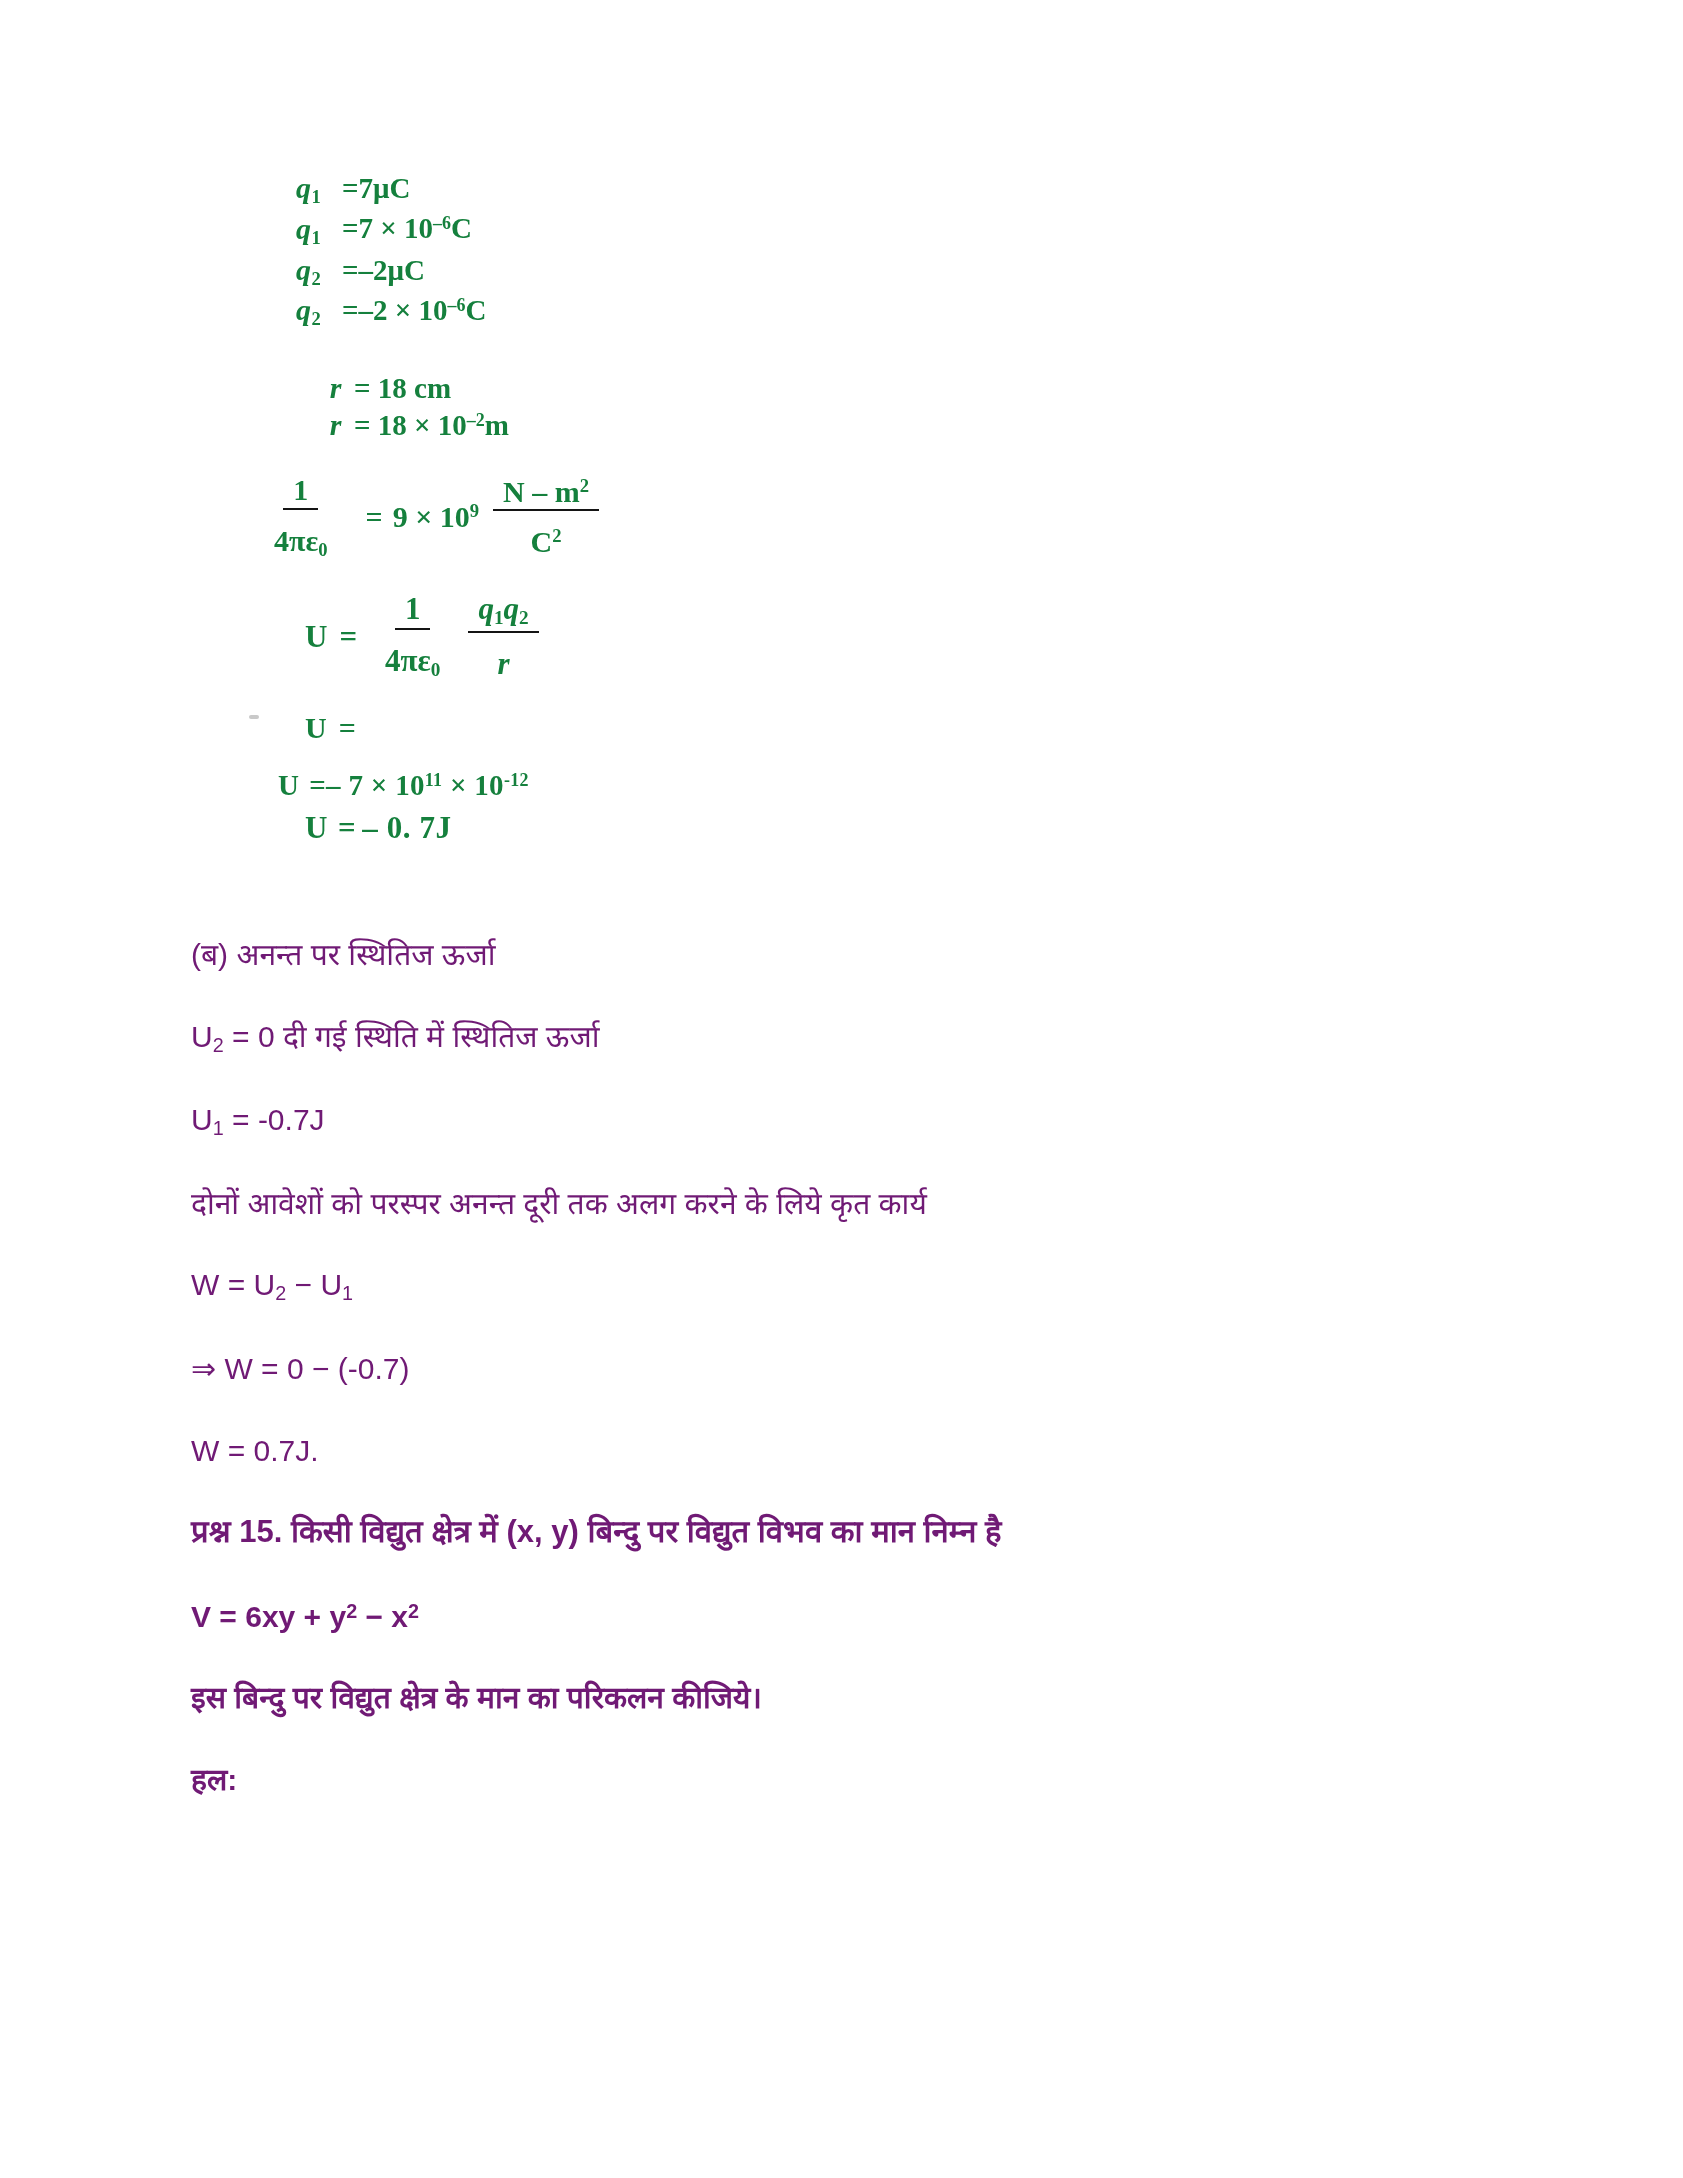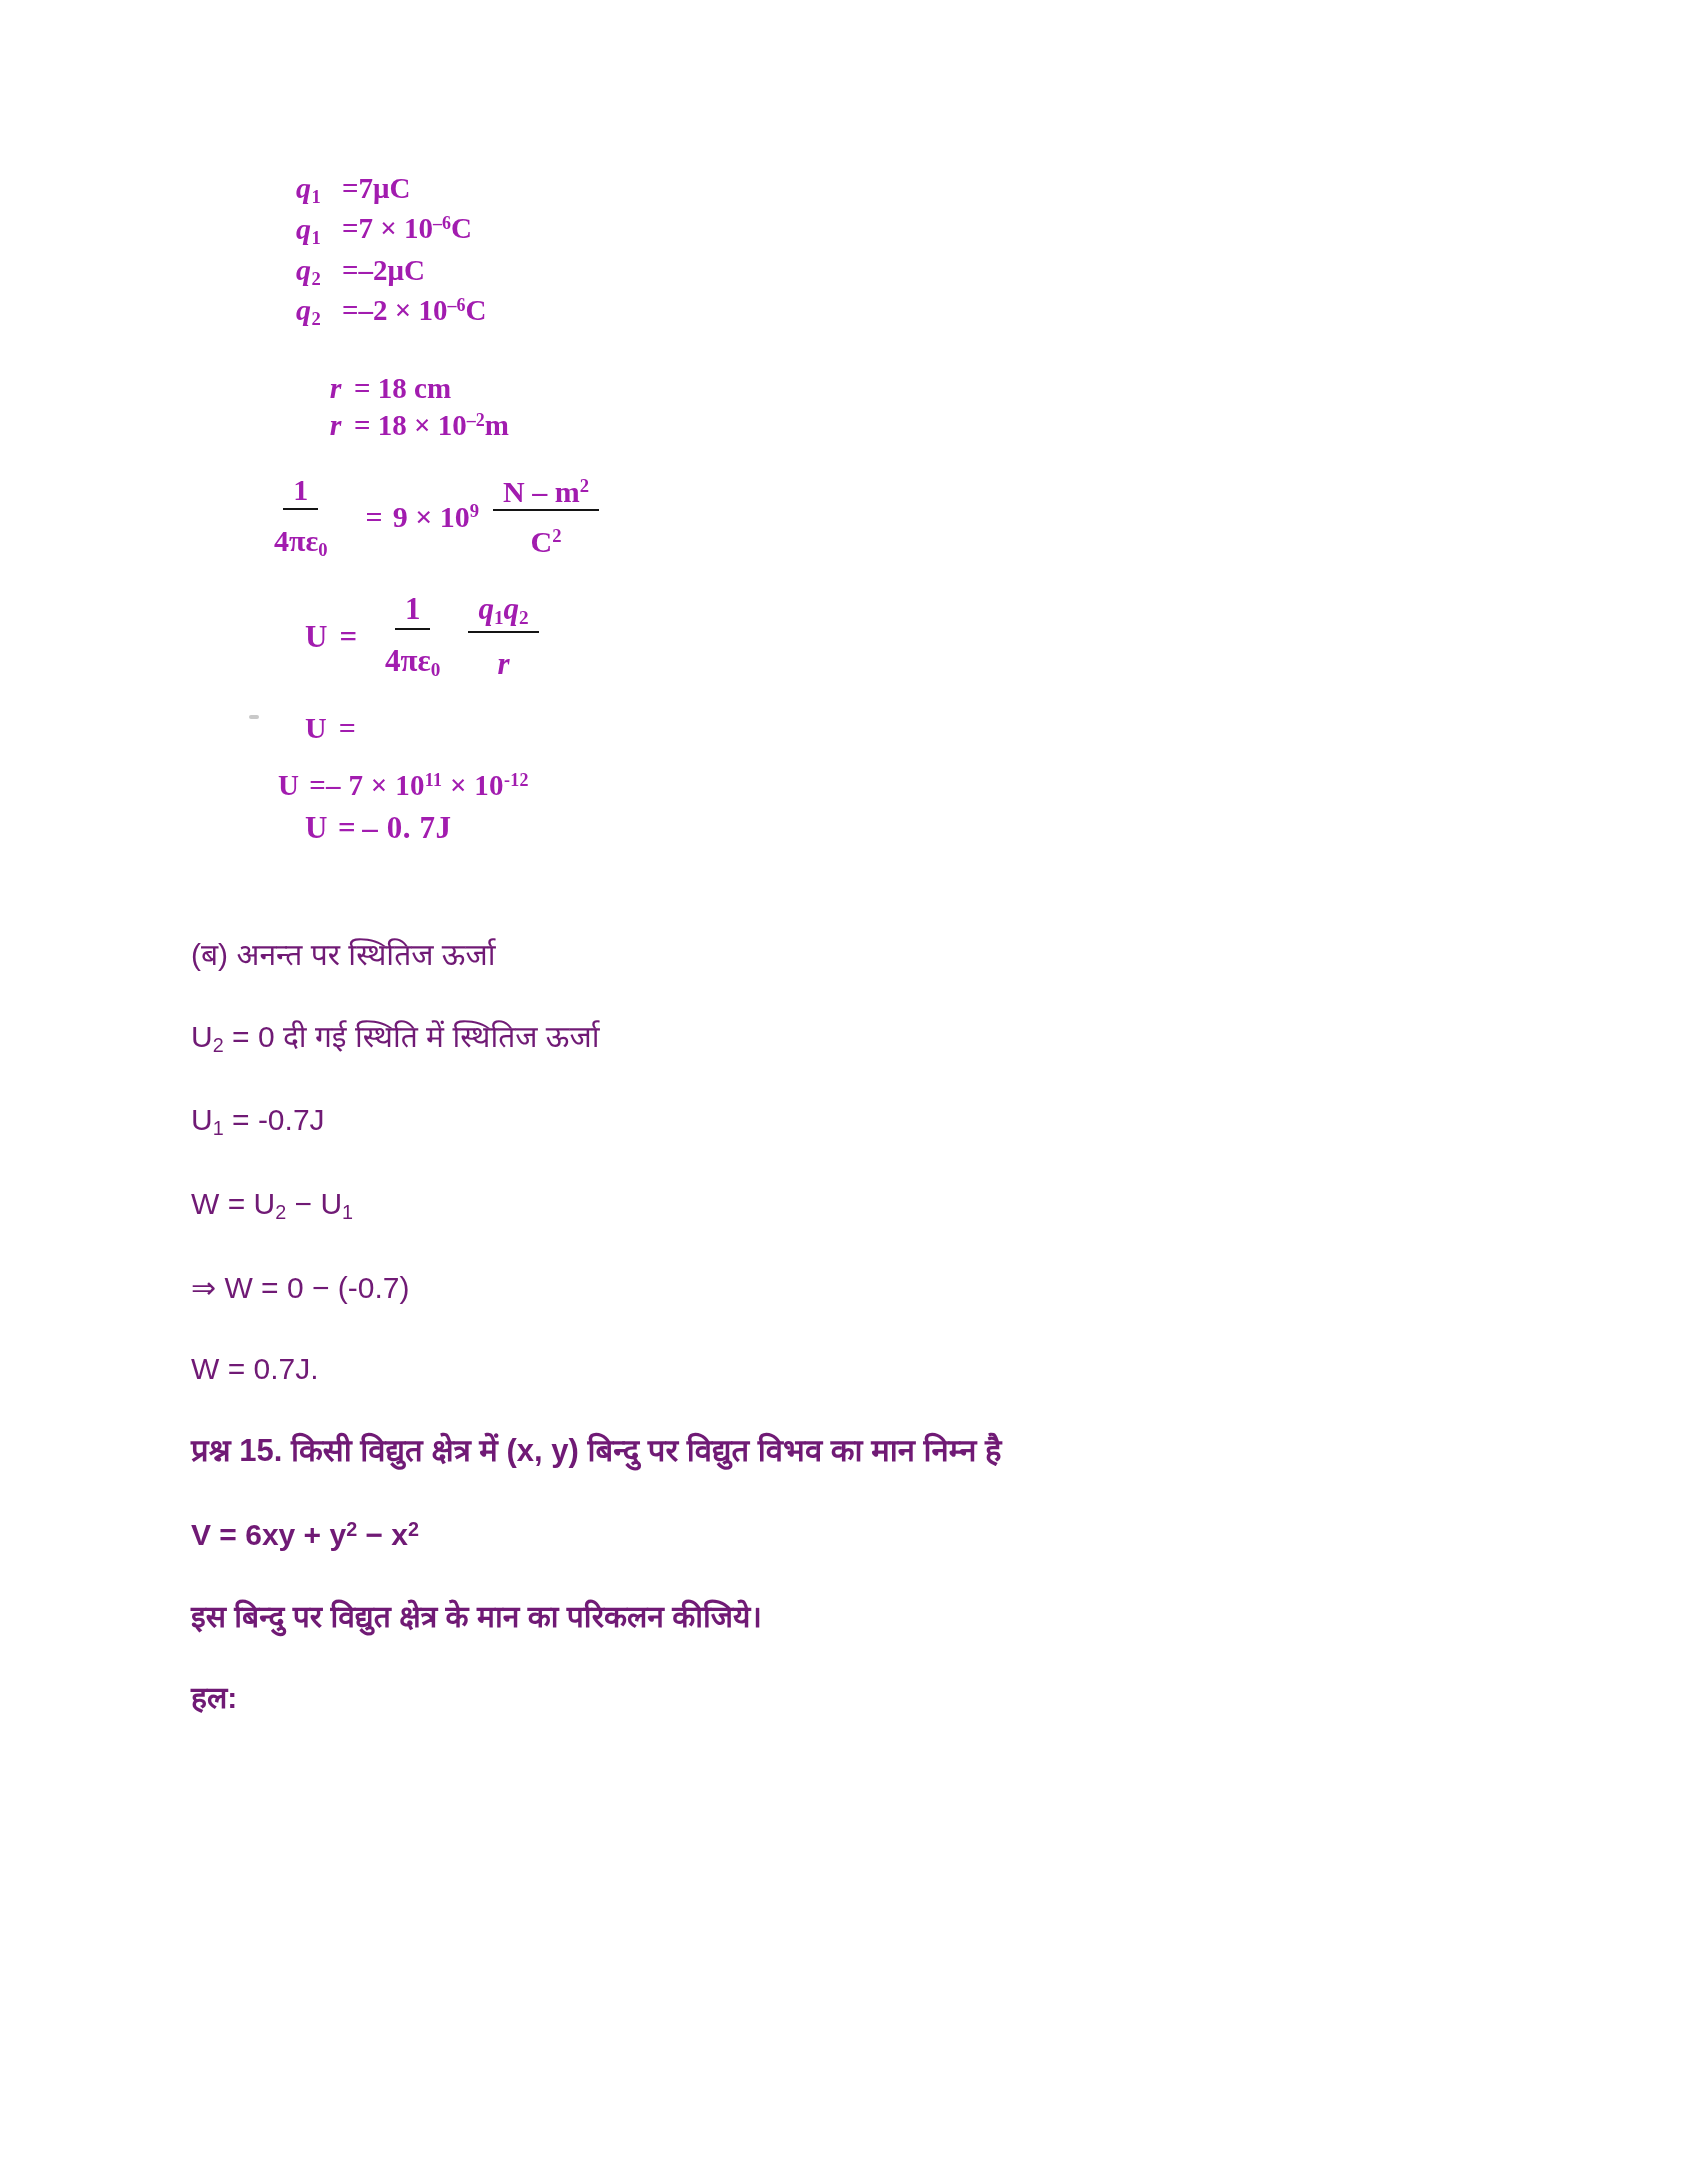--- a/index.html
+++ b/index.html
@@ -22,21 +22,21 @@
     background: #ffffff;
   }
 
   
   .scan-block {
     position: absolute;
     left: 248px;
     top: 173px;
     width: 792px;
     font-family: "Liberation Serif", serif;
-    color: #a21caf;
+    color: #15803d;
   }
   .scan-line {
     display: flex;
     align-items: baseline;
     line-height: 1.0;
     white-space: nowrap;
   }
   .givens {
     padding-left: 48px;
   }
@@ -257,20 +257,21 @@
     </p>
 
     <p class="para">
       <span>U</span><sub>2</sub><span> = 0 दी गई स्थिति में स्थितिज ऊर्जा</span>
     </p>
 
     <p class="para">
       <span>U</span><sub>1</sub><span> = -0.7J</span>
     </p>
 
+    <p class="para">दोनों आवेशों को परस्पर अनन्त दूरी तक अलग करने के लिये कृत कार्य</p>
 
     <p class="para">
       <span>W = U</span><sub>2</sub><span> − U</span><sub>1</sub>
     </p>
 
     <p class="para">⇒ W = 0 − (-0.7)</p>
 
     <p class="para">W = 0.7J.</p>
 
     <p class="para q-head">

